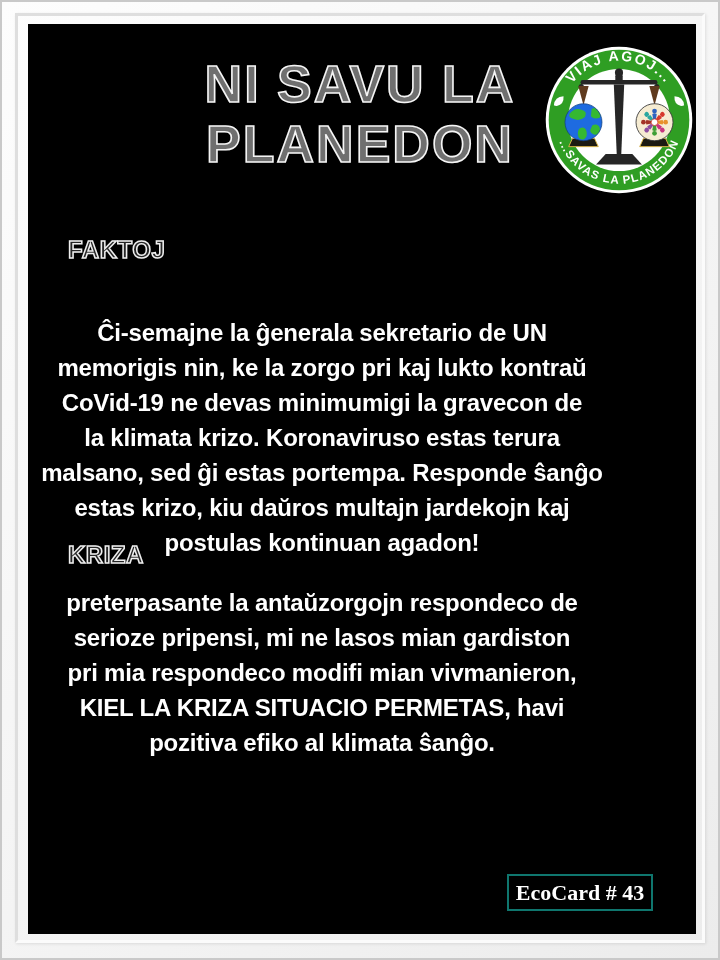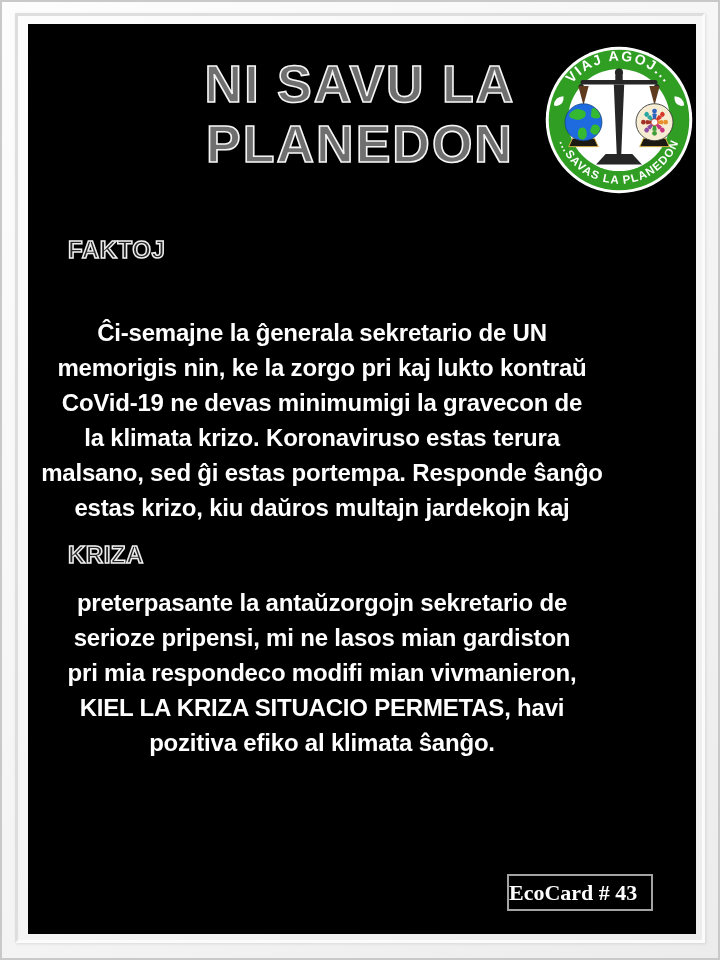--- a/index.html
+++ b/index.html
@@ -44,22 +44,22 @@
   .para{
     position:absolute;left:26px;width:592px;text-align:center;
     color:#ffffff;font-weight:bold;font-size:24px;letter-spacing:-0.2px;
   }
   .para .text-line{height:35px;line-height:35px;white-space:nowrap;}
   #para-facts{top:271px;margin-top:44px;}
   #para-acts{top:585px;}
   
   .ecocard-badge{
     position:absolute;left:507px;top:874px;width:146px;height:37px;
-    box-sizing:border-box;border:2px solid #a3a3a3;background:#000;
-    display:flex;align-items:center;
+    box-sizing:border-box;border:2px solid #0f766e;background:#000;
+    display:flex;align-items:center;justify-content:center;
     font-family:"Liberation Serif",serif;font-weight:bold;font-size:22px;color:#fff;
   }
   
   .logo-badge{position:absolute;left:545px;top:46px;width:148px;height:148px;}
   .logo-badge svg{display:block;width:100%;height:100%;}
 </style>
 </head>
 <body>
 
 <div class="poster-frame">
@@ -172,26 +172,27 @@
 
 <div class="section-heading" id="heading-faktoj">FAKTOJ</div>
 
 <div class="para" id="para-facts">
   <div class="text-line">Ĉi-semajne la ĝenerala sekretario de UN</div>
   <div class="text-line">memorigis nin, ke la zorgo pri kaj lukto kontraŭ</div>
   <div class="text-line">CoVid-19 ne devas minimumigi la gravecon de</div>
   <div class="text-line">la klimata krizo. Koronaviruso estas terura</div>
   <div class="text-line">malsano, sed ĝi estas portempa. Responde ŝanĝo</div>
   <div class="text-line">estas krizo, kiu daŭros multajn jardekojn kaj</div>
+  <div class="text-line">postulas kontinuan agadon!</div>
 </div>
 
 <div class="section-heading" id="heading-aktoj">KRIZA</div>
 
 <div class="para" id="para-acts">
-  <div class="text-line">preterpasante la antaŭzorgojn sekretario de</div>
+  <div class="text-line">preterpasante la antaŭzorgojn respondeco de</div>
   <div class="text-line">serioze pripensi, mi ne lasos mian gardiston</div>
   <div class="text-line">pri mia respondeco modifi mian vivmanieron,</div>
   <div class="text-line">KIEL LA KRIZA SITUACIO PERMETAS, havi</div>
   <div class="text-line">pozitiva efiko al klimata ŝanĝo.</div>
 </div>
 
 <div class="ecocard-badge">
   <span>EcoCard # 43</span>
 </div>
 

